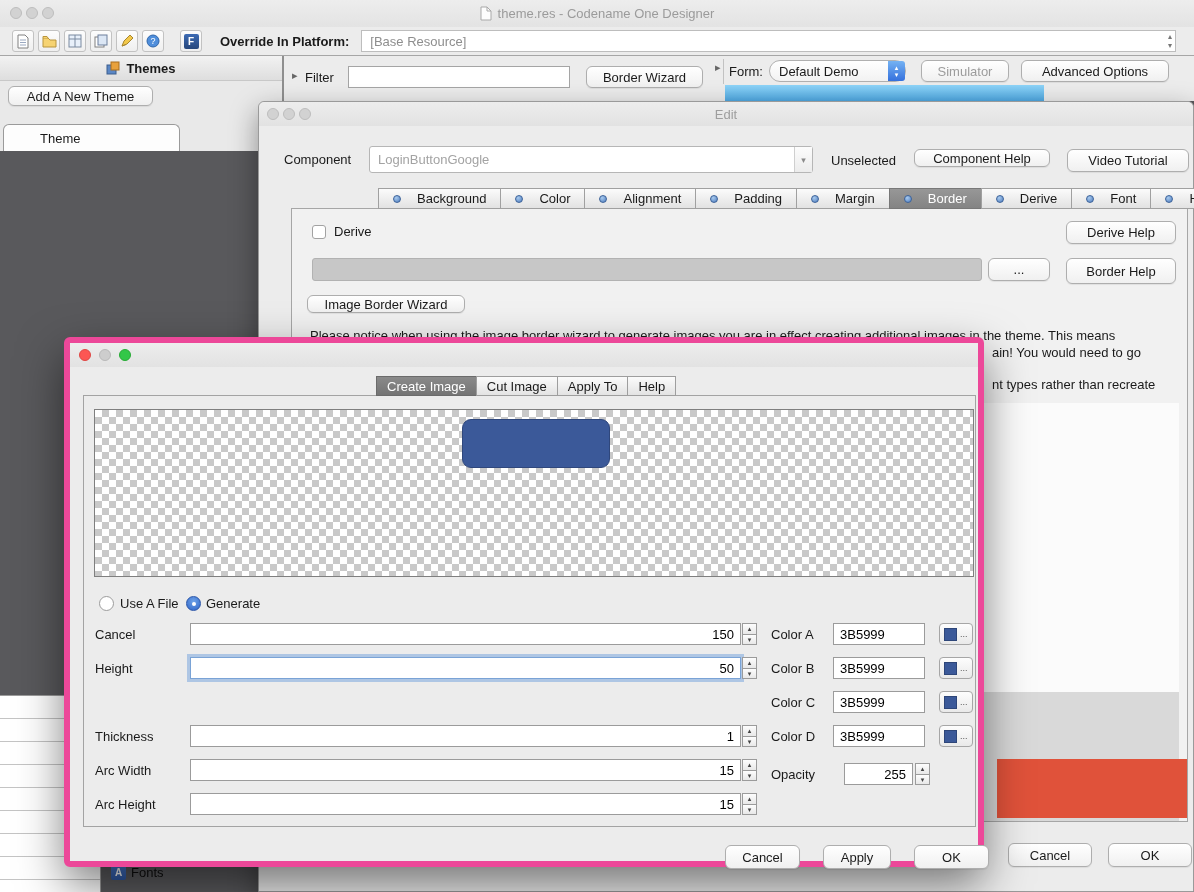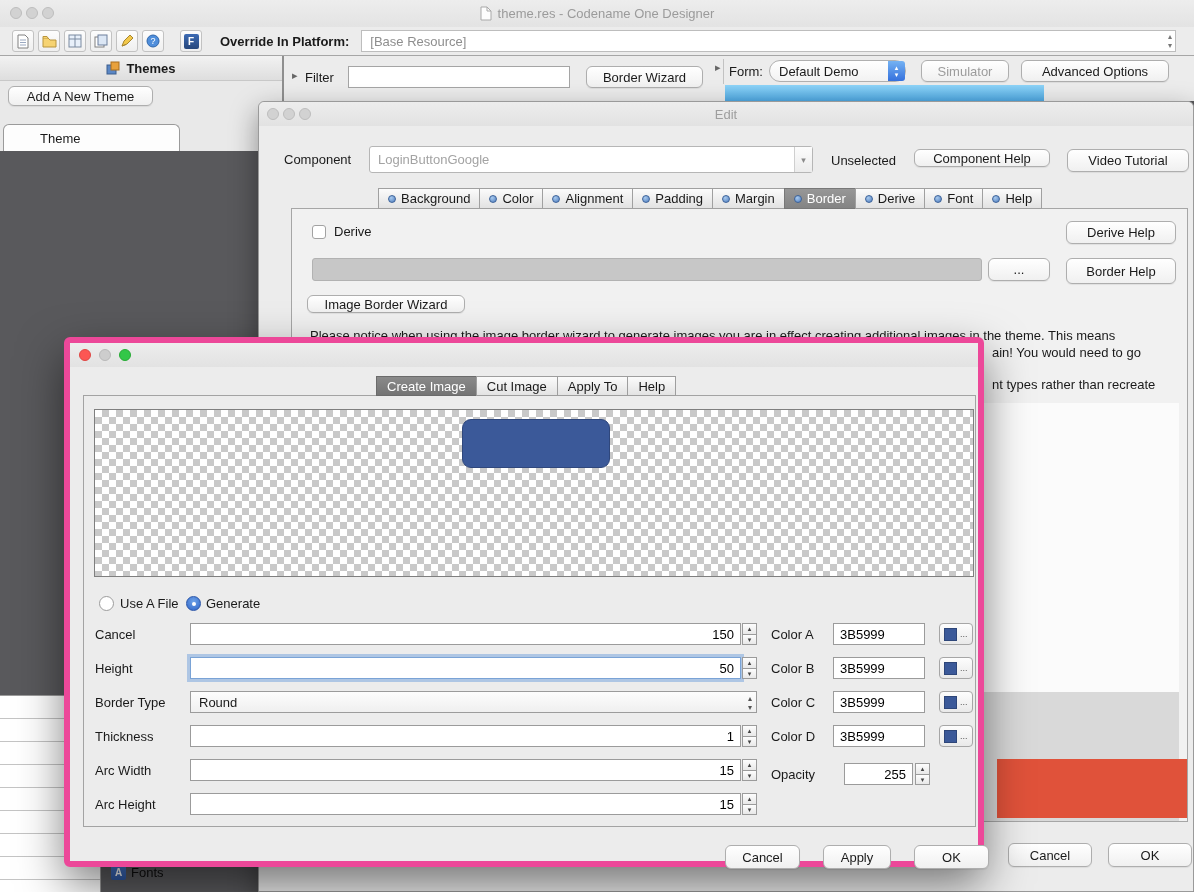--- a/index.html
+++ b/index.html
@@ -63,21 +63,21 @@
   #component-label{position:absolute;left:25px;top:50px}
   #component-combo{position:absolute;left:110px;top:44px;width:444px;height:27px;background:#fff;border:1px solid #b6b6b6;border-radius:3px;display:flex;align-items:center}
   #component-combo .val{padding-left:8px;color:#a3a3a3}
   #component-combo .arrow{position:absolute;right:0;top:0;width:18px;height:25px;border-left:1px solid #cfcfcf;background:linear-gradient(#fcfcfc,#ececec);display:flex;align-items:center;justify-content:center;color:#8a8a8a;font-size:9px}
   #component-combo .arrow::before{content:"▾"}
   #unselected-label{position:absolute;left:572px;top:51px}
   #component-help-btn{left:655px;top:47px;width:136px;height:18px}
   #video-tutorial-btn{left:808px;top:47px;width:122px;height:23px}
 
   #edit-tabs{position:absolute;left:120px;top:86px;height:21px;display:flex;z-index:2}
-  .etab{height:21px;display:flex;align-items:center;gap:5px;padding:0 9px;background:linear-gradient(#fbfbfb,#e2e2e2);border:1px solid #a0a0a0;margin-left:-1px;font-size:13px}
+  .etab{height:21px;display:flex;align-items:center;gap:16px;padding:0 14px;background:linear-gradient(#fbfbfb,#e2e2e2);border:1px solid #a0a0a0;margin-left:-1px;font-size:13px}
   .etab.selected{background:linear-gradient(#979797,#848484);color:#fff;border-color:#787878}
   .tab-dot{width:8px;height:8px;border-radius:50%;background:radial-gradient(circle at 35% 30%,#a9cbef,#4f7dbe);border:1px solid #3d639a}
 
   #edit-panel{position:absolute;left:32px;top:106px;width:897px;height:614px;background:#f1f1f1;border:1px solid #a6a6a6}
   #derive-check{position:absolute;left:20px;top:16px;width:14px;height:14px;background:#fff;border:1px solid #a2a2a2;border-radius:3px}
   #derive-label{position:absolute;left:42px;top:15px}
   #derive-help-btn{left:774px;top:12px;width:110px;height:23px}
   #gray-bar{position:absolute;left:20px;top:49px;width:670px;height:23px;background:#c7c7c7;border:1px solid #b2b2b2;border-radius:3px}
   #ellipsis-btn{left:696px;top:49px;width:62px;height:23px}
   #border-help-btn{left:774px;top:49px;width:110px;height:26px}
@@ -356,27 +356,20 @@
       </div>
   </div>
   <div class="wrow" id="row-height">
     <span class="flabel">Height</span>
     <input class="numfield focused" value="50" style="">
     <div class="stepper">
         <div class="st-up"></div>
         <div class="st-dn"></div>
       </div>
   </div>
-  <div class="wrow" id="row-bordertype">
-    <span class="flabel">Border Type</span>
-    <div id="border-combo">
-      <span class="val">Round</span>
-      <span class="combo-arrows"></span>
-    </div>
-  </div>
   <div class="wrow" id="row-thickness">
     <span class="flabel">Thickness</span>
     <input class="numfield" value="1" style="">
     <div class="stepper">
         <div class="st-up"></div>
         <div class="st-dn"></div>
       </div>
   </div>
   <div class="wrow" id="row-arcwidth">
     <span class="flabel">Arc Width</span>

